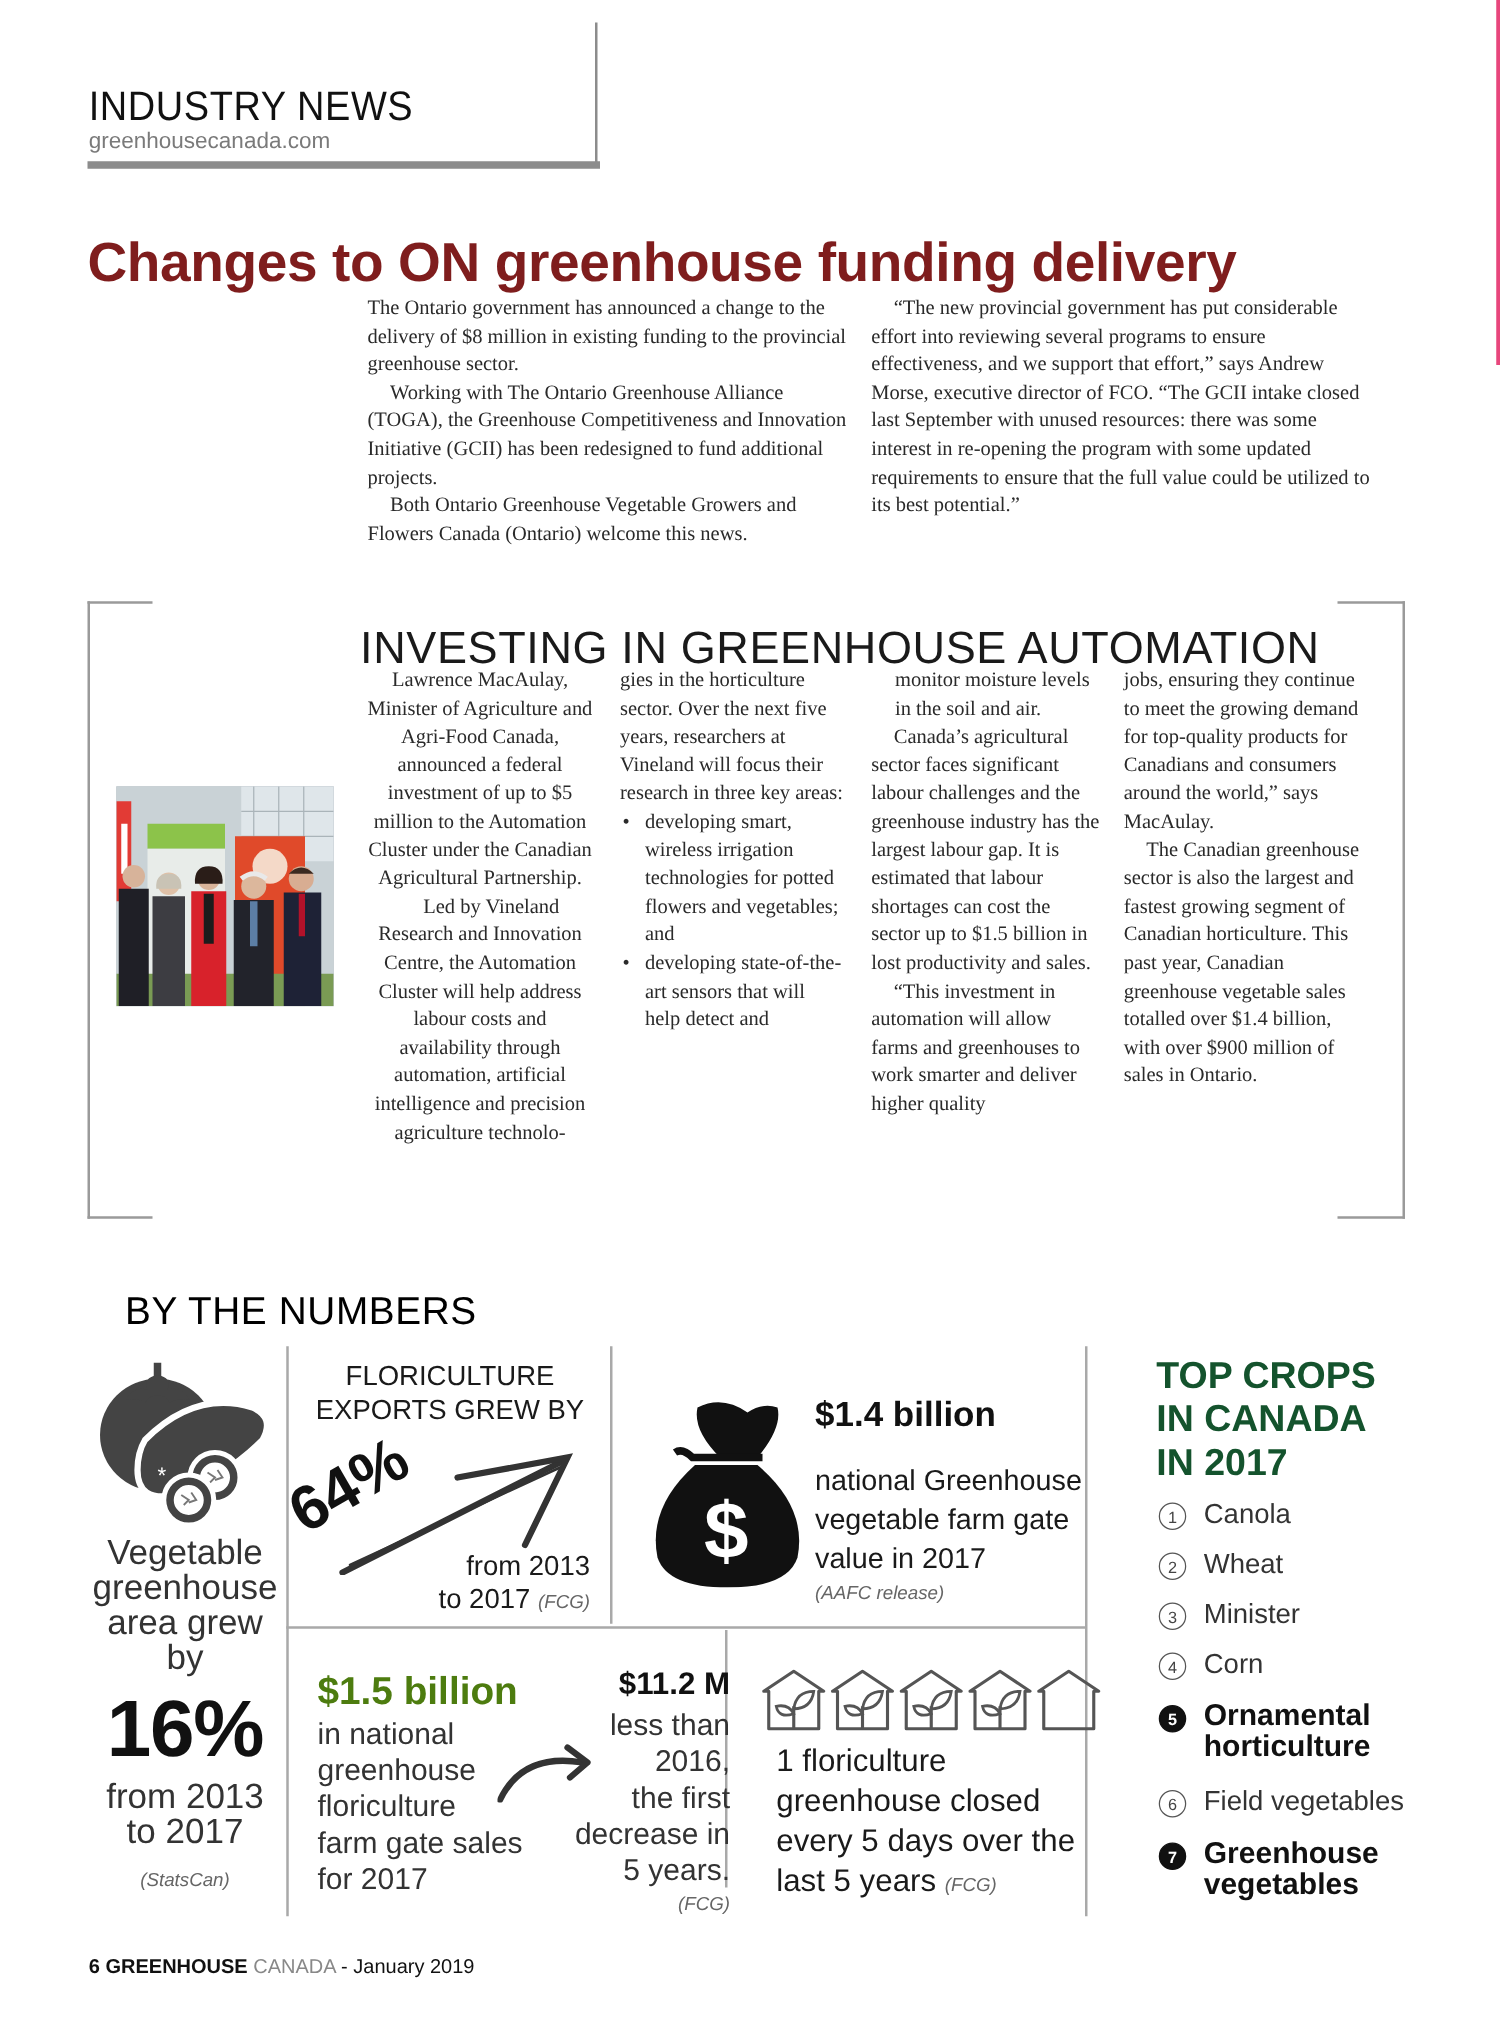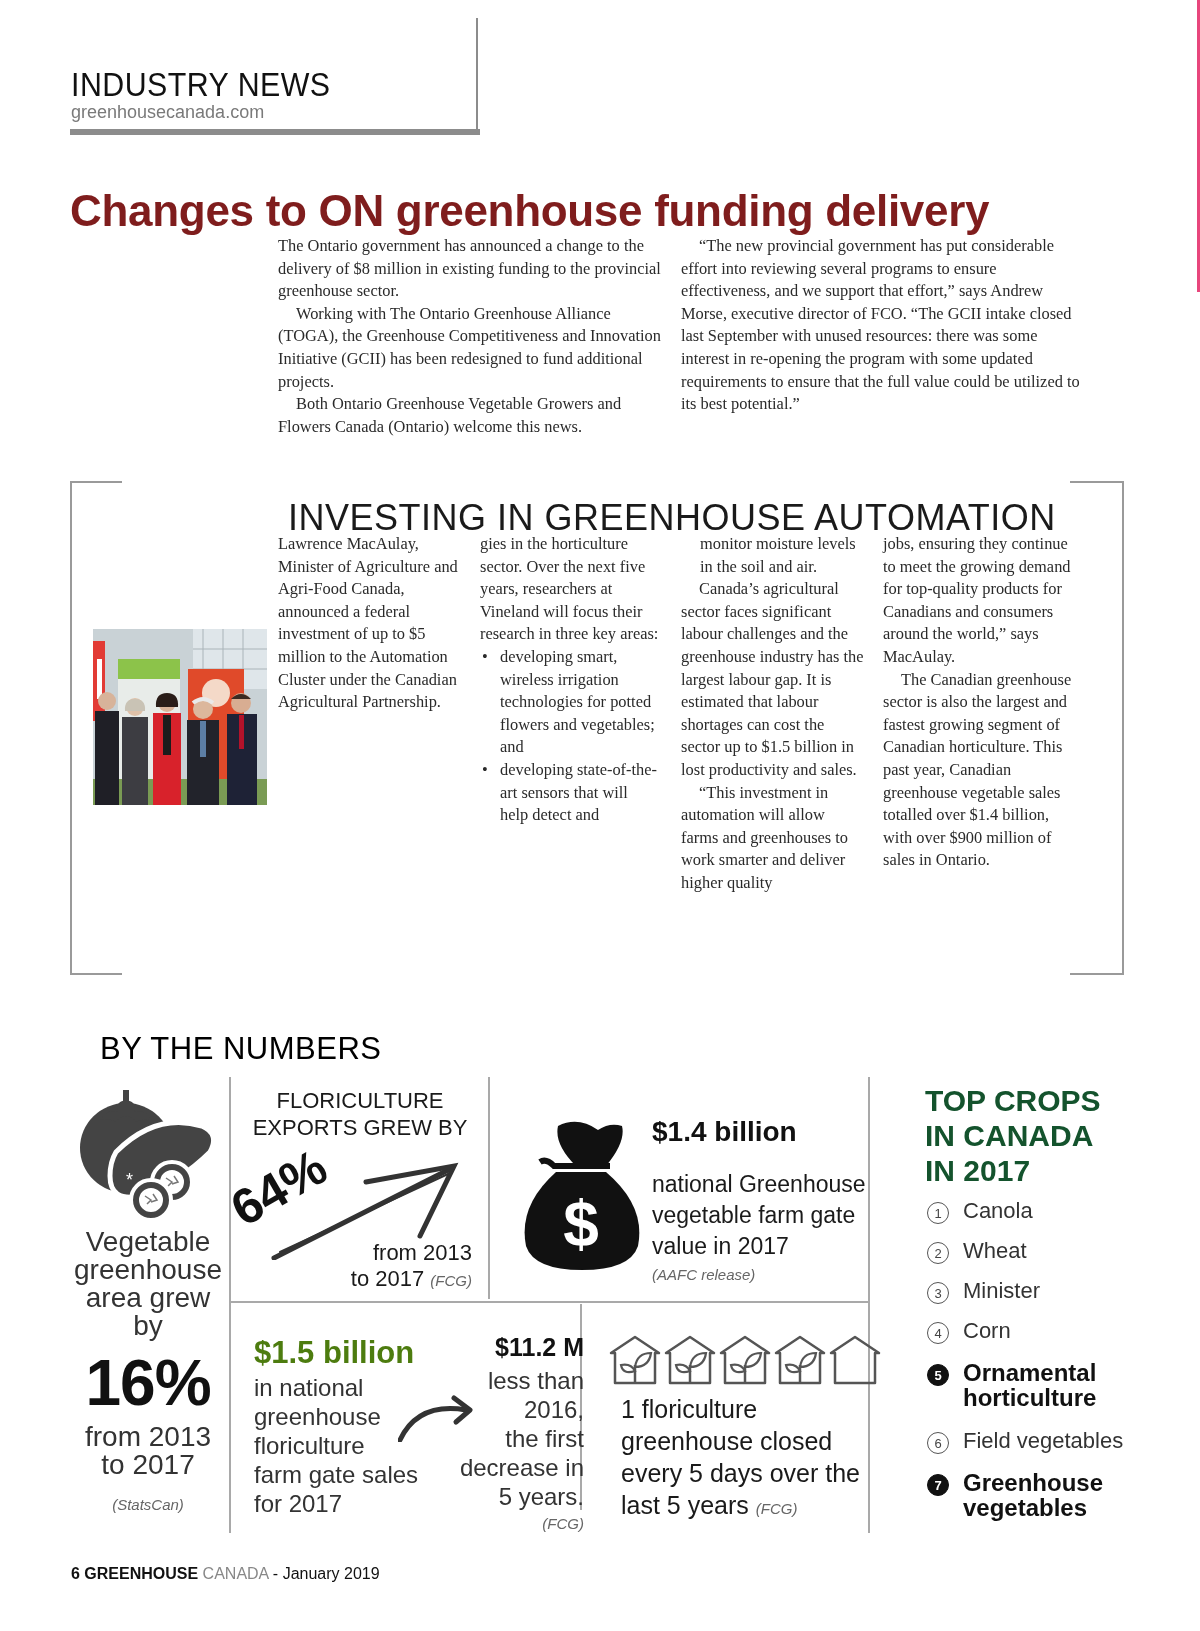--- a/index.html
+++ b/index.html
@@ -12,21 +12,21 @@
   .header-box { position: absolute; left: 70px; top: 18px; width: 408px; height: 116px; border-right: 2px solid #8c8c8c; }
   .header-bar { position: absolute; left: 70px; top: 129px; width: 410px; height: 6px; background: #8c8c8c; }
   .section-label { position: absolute; left: 71px; top: 66px; font-size: 33px; letter-spacing: 0.5px; color: #111; font-family: "Liberation Sans", sans-serif; transform: scaleX(0.92); transform-origin: left; }
   .site-url { position: absolute; left: 71px; top: 102px; font-size: 18px; color: #7a7a7a; }
 
   
   .headline { position: absolute; left: 70px; top: 186px; font-size: 44px; font-weight: bold; color: #7f1d1d; letter-spacing: -0.3px; white-space: nowrap; }
 
   
   .serif { font-family: "Liberation Serif", serif; color: #2a2a2a; font-size: 16.4px; line-height: 22.6px; }
-  .col { position: absolute; }
+  .col { position: absolute; margin-left: 16px; }
   .col p { text-indent: 0; }
   .col p.ind { text-indent: 18px; }
   .br { position: absolute; background: #9a9a9a; }
   .auto-title { position: absolute; left: 288px; top: 497px; font-size: 36px; color: #1a1a1a; letter-spacing: 0.5px; white-space: nowrap; font-weight: normal; }
   .photo { position: absolute; left: 93px; top: 629px; width: 174px; height: 176px; overflow: hidden; background: #b8c2c6; }
 
   .bullets { list-style: none; }
   .bullets li { position: relative; padding-left: 20px; }
   .bullets li::before { content: "\2022"; position: absolute; left: 2px; top: 0; }
 
@@ -112,22 +112,23 @@
         <rect x="94" y="91" width="32" height="85" fill="#22232b"></rect>
         <rect x="107" y="92" width="6" height="36" fill="#5c7ea5"></rect>
       <circle cx="148" cy="74" r="10" fill="#d8ad92"></circle>
         <path d="M138 70 q10 -10 20 0" fill="#3b2a21"></path>
         <rect x="134" y="85" width="30" height="91" fill="#1e2236"></rect>
         <rect x="146" y="86" width="5" height="34" fill="#b3122a"></rect>
     </g>
   </svg>
 </div>
 
-<div class="col serif" style="left:278px; top:533px; width:180px;">
+<div class="col serif" style="left:278px; top:533px; width:180px;text-align:center;">
   <p>Lawrence MacAulay, Minister of Agriculture and Agri-Food Canada, announced a federal investment of up to $5 million to the Automation Cluster under the Canadian Agricultural Partnership.</p>
+  <p class="ind">Led by Vineland Research and Innovation Centre, the Automation Cluster will help address labour costs and availability through automation, artificial intelligence and precision agriculture technolo-</p>
 </div>
 <div class="col serif" style="left:480px; top:533px; width:180px;">
   <p>gies in the horticulture sector. Over the next five years, researchers at Vineland will focus their research in three key areas:</p>
   <ul class="bullets">
     <li>developing smart, wireless irrigation technologies for potted flowers and vegetables; and</li>
     <li>developing state-of-the-art sensors that will help detect and</li>
   </ul>
 </div>
 <div class="col serif" style="left:681px; top:533px; width:184px;">
   <p style="padding-left:19px;">monitor moisture levels in the soil and air.</p>

